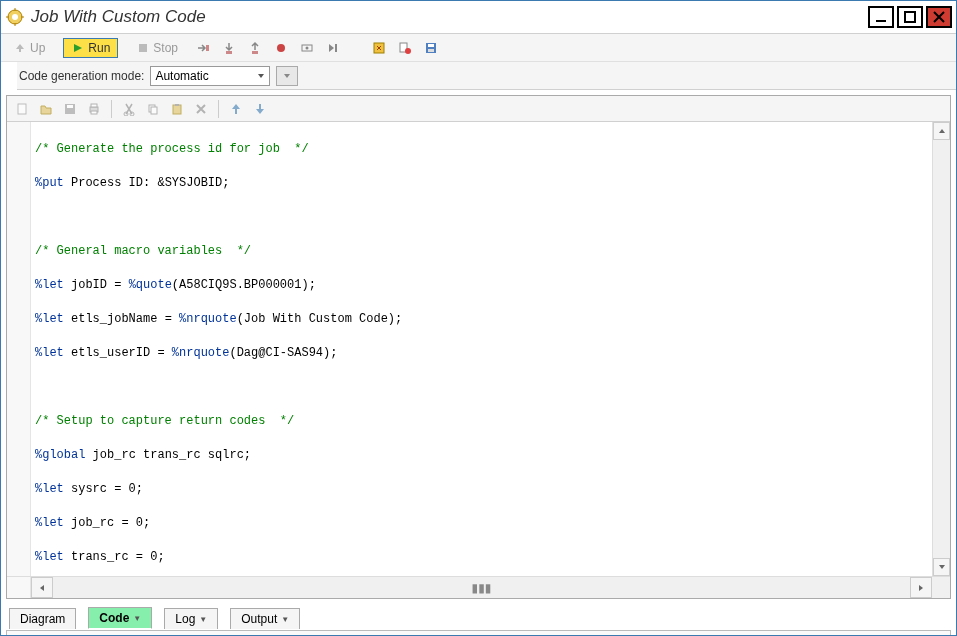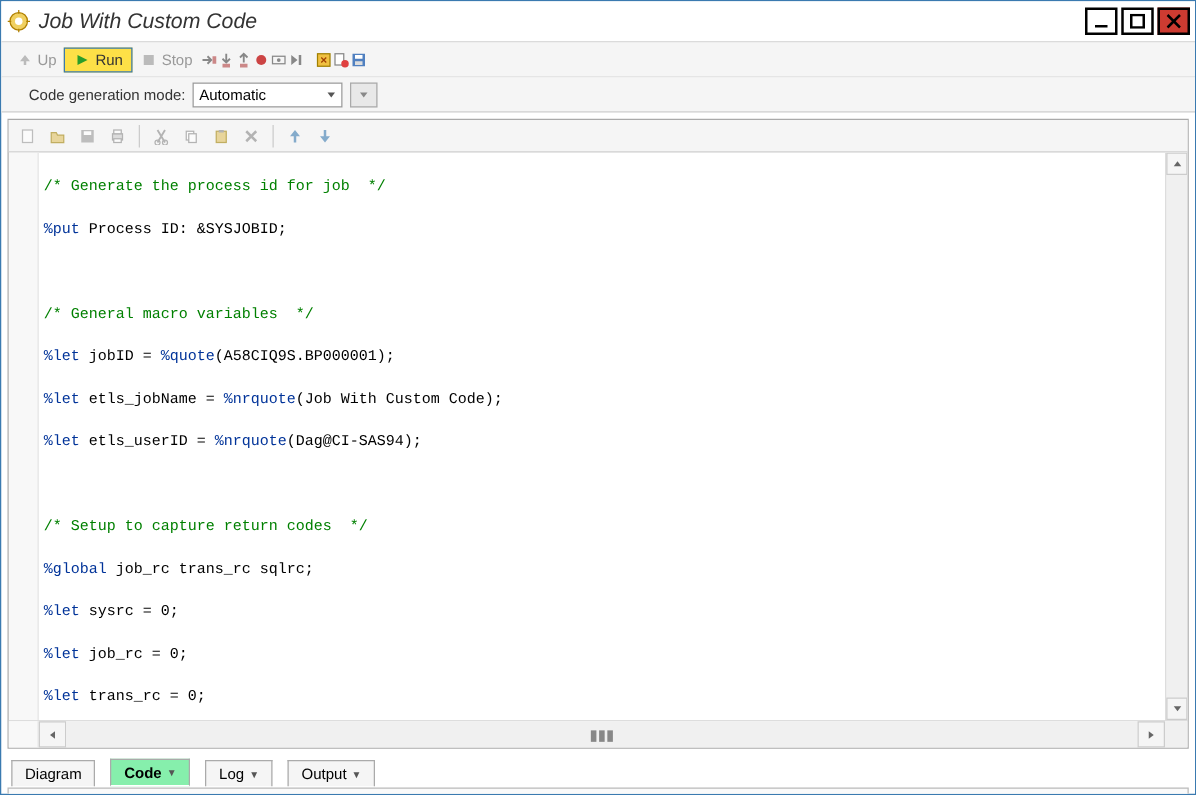--- a/index.html
+++ b/index.html
@@ -5,27 +5,27 @@
 * { box-sizing: border-box; margin: 0; padding: 0; }
 body { font-family: "Segoe UI", Tahoma, sans-serif; font-size: 12px; background: #fff; width: 957px; height: 636px; overflow: hidden; border: 1px solid #3a7ab0; }
 
 .titlebar { height: 33px; background: #fff; display: flex; align-items: center; padding: 0 4px; border-bottom: 1px solid #d0d0d0; }
 .titlebar-icon { width: 20px; height: 20px; margin-right: 6px; display: flex; align-items: center; justify-content: center; }
 .titlebar-title { font-size: 17px; color: #333; flex: 1; font-style: italic; }
 .titlebar-btns { display: flex; gap: 3px; }
 .titlebar-btn { width: 26px; height: 22px; border: 2px solid #000; display: flex; align-items: center; justify-content: center; cursor: pointer; background: #fff; font-weight: bold; font-size: 14px; }
 .close-btn { background: #cd3b31; color: #000; }
 
-.toolbar1 { height: 28px; background: #f5f5f5; display: flex; align-items: center; padding: 0 6px; gap: 0; border-bottom: 1px solid #e0e0e0; }
+.toolbar1 { height: 28px; background: #f5f5f5; display: flex; align-items: center; padding: 0 6px; gap: 12px; border-bottom: 1px solid #e0e0e0; }
 .tb-btn { display: inline-flex; align-items: center; gap: 3px; padding: 2px 6px; cursor: pointer; font-size: 12px; color: #333; }
 .tb-btn.disabled { color: #999; }
 .run-btn { border: 1px solid #3a7ab0; background: #fde047; padding: 2px 7px; }
 .tb-icon { width: 14px; height: 14px; display: inline-flex; align-items: center; justify-content: center; }
 
-.toolbar2 { height: 28px; background: #f5f5f5; display: flex; align-items: center; padding: 0 22px; gap: 6px; border-bottom: 1px solid #d0d0d0; }
+.toolbar2 { height: 28px; background: #f5f5f5; display: flex; align-items: center; padding: 0 2px; gap: 6px; border-bottom: 1px solid #d0d0d0; margin-left: 16px; }
 .tb-label { color: #333; }
 .dropdown { border: 1px solid #999; background: #fff; height: 20px; padding: 0 4px; width: 120px; display: flex; align-items: center; justify-content: space-between; }
 .dd-arrow-btn { width: 22px; height: 20px; background: #e8e8e8; border: 1px solid #aaa; display: flex; align-items: center; justify-content: center; }
 
 .editor-wrap { border: 1px solid #aaa; margin: 5px; height: 504px; display: flex; flex-direction: column; background: #fff; }
 .editor-toolbar { height: 26px; background: #f5f5f5; display: flex; align-items: center; padding: 0 6px; gap: 6px; border-bottom: 1px solid #d0d0d0; }
 .et-icon { width: 18px; height: 18px; display: inline-flex; align-items: center; justify-content: center; cursor: pointer; opacity: 0.6; }
 .et-sep { width: 1px; height: 18px; background: #ccc; margin: 0 2px; }
 
 .editor-body { flex: 1; display: flex; overflow: hidden; position: relative; }

